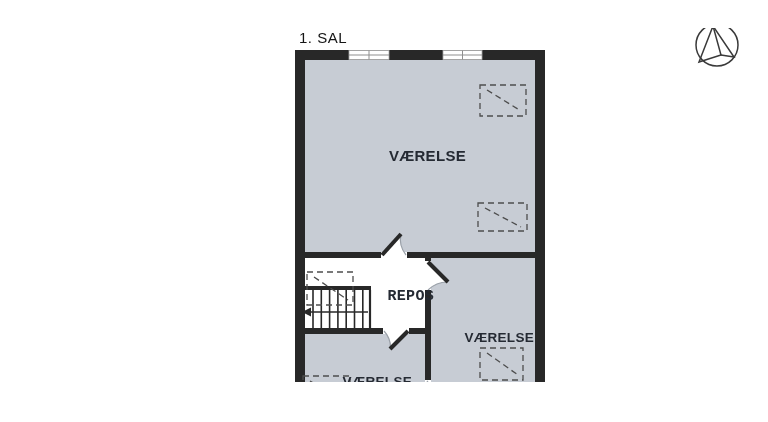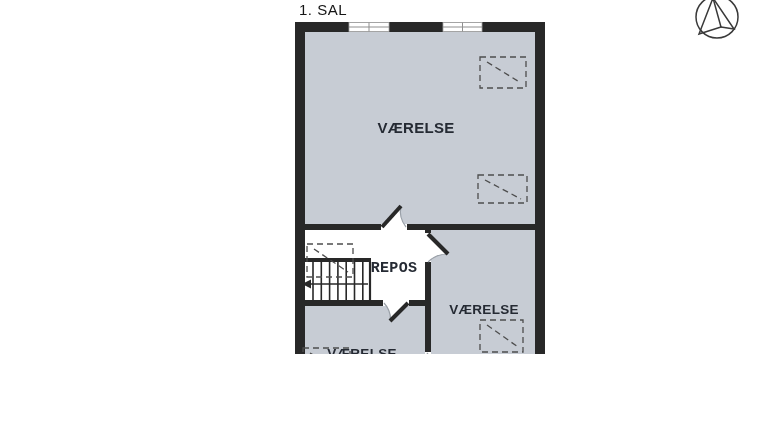--- a/index.html
+++ b/index.html
@@ -1,19 +1,19 @@
 <!DOCTYPE html>
 <html><head>
 <meta charset="utf-8">
 <style>
   html,body{margin:0;padding:0;background:#ffffff;}
   .canvas{position:relative;width:768px;height:354px;background:#ffffff;overflow:hidden;
-          font-family:"Liberation Sans", sans-serif;}
+          font-family:"Liberation Sans", sans-serif;margin-top:28px;}
   .plan-svg{position:absolute;left:0;top:0;}
-  .label{position:absolute;color:#252a33;font-weight:600;text-align:center;
+  .label{position:absolute;color:#252a33;font-weight:600;text-align:right;
          letter-spacing:0.3px;white-space:nowrap;}
   .floor-title{position:absolute;left:299px;top:1px;font-size:15px;font-weight:500;
          color:#151515;letter-spacing:0.5px;}
   .room-label-lg{font-size:15px;}
   .room-label-sm{font-size:13.5px;}
 </style>
 </head>
 <body>
 
 <div class="canvas">

